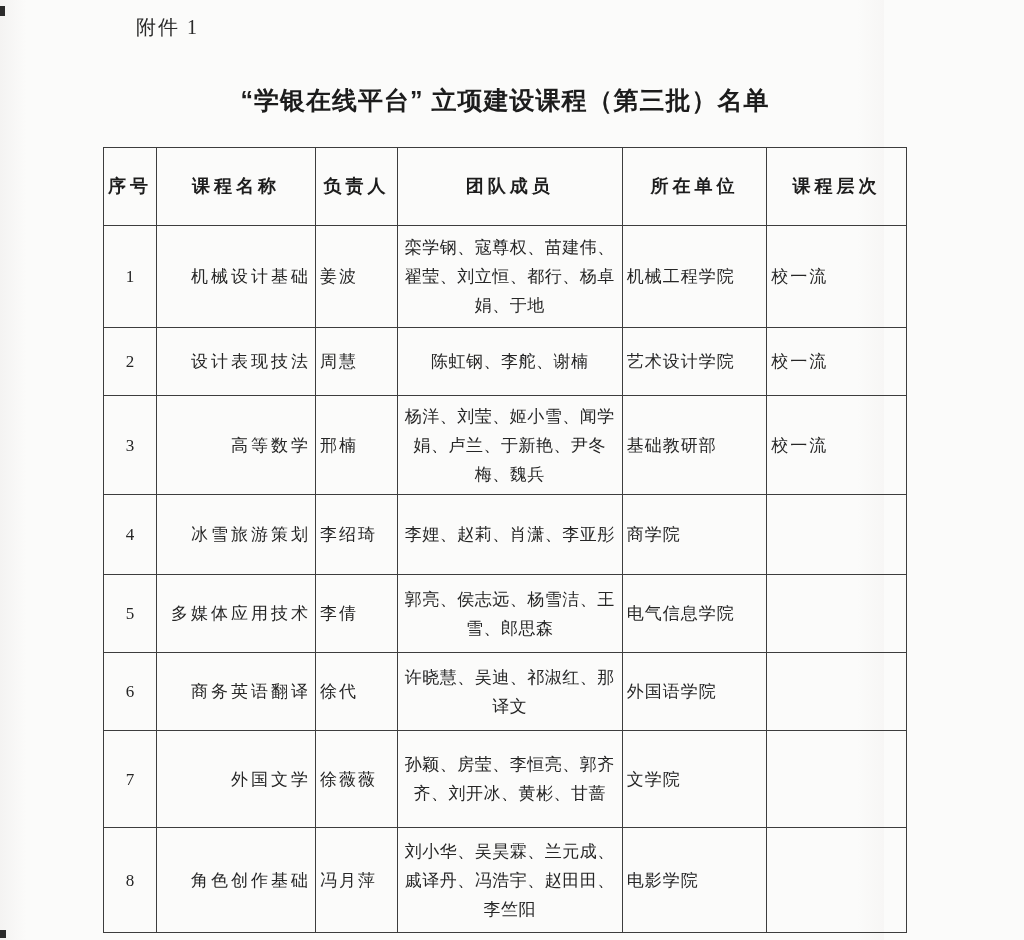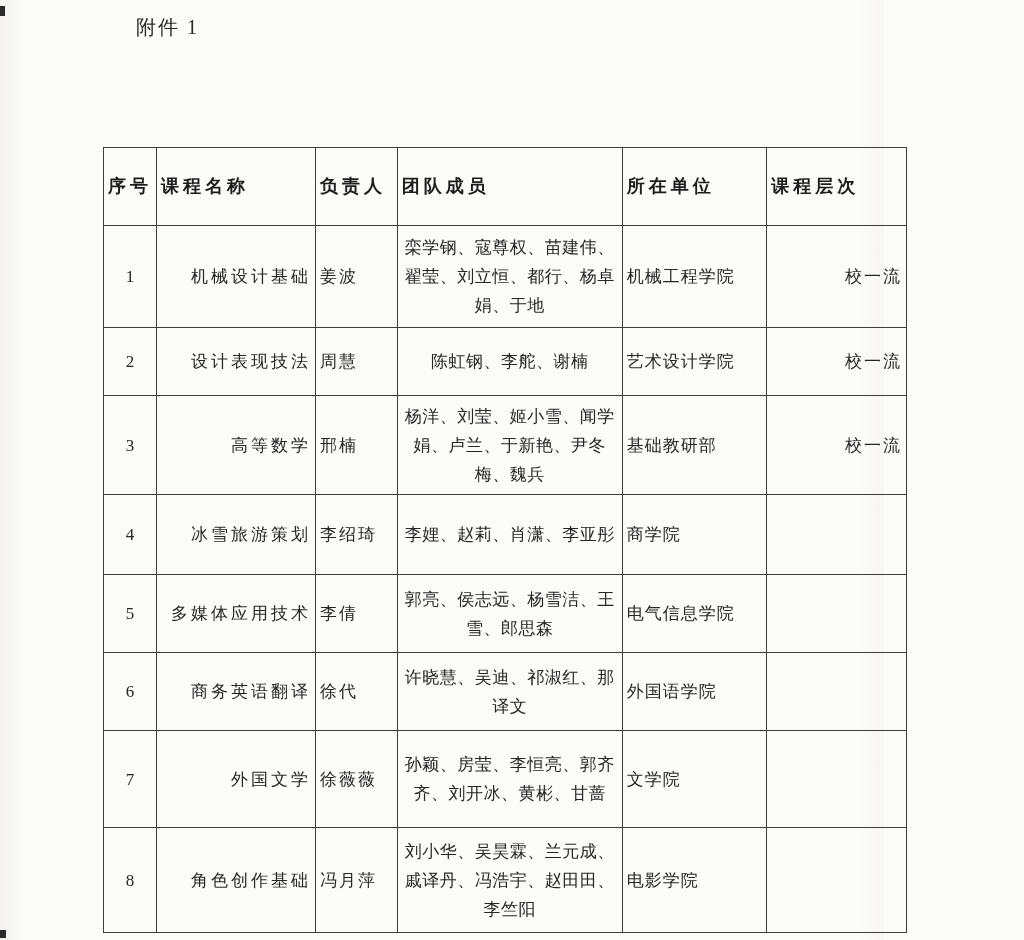--- a/index.html
+++ b/index.html
@@ -53,47 +53,48 @@
     font-size: 17px;
     color: #262626;
     padding: 2px 4px;
     line-height: 29px;
   }
   table.course-table th {
     font-family: "Liberation Sans", sans-serif;
     font-weight: bold;
     font-size: 18px;
     letter-spacing: 4px;
-    text-align: left;
+    text-align: center;
     color: #1d1d1d;
   }
   thead tr { height: 78px; }
   tbody tr:nth-child(1) { height: 102px; }
   tbody tr:nth-child(2) { height: 68px; }
   tbody tr:nth-child(3) { height: 99px; }
   tbody tr:nth-child(4) { height: 80px; }
   tbody tr:nth-child(5) { height: 78px; }
   tbody tr:nth-child(6) { height: 78px; }
   tbody tr:nth-child(7) { height: 97px; }
   tbody tr:nth-child(8) { height: 105px; }
   td.c-no     { text-align: center; letter-spacing: 0; }
   td.c-course { text-align: right; letter-spacing: 3px; }
   td.c-leader { text-align: left; letter-spacing: 2px; }
   td.c-team   { text-align: center; letter-spacing: 0.5px; padding: 4px 7px; }
   td.c-unit   { text-align: left; letter-spacing: 1px; }
-  td.c-level  { text-align: right; letter-spacing: 2px; }
+  td.c-level  { text-align: left; letter-spacing: 2px; }
 </style>
 </head>
 <body>
 
 <div class="page">
   <div class="speck-top"></div>
   <div class="speck-bottom"></div>
 
   <div class="attachment">附件 1</div>
+  <h1 class="title">“学银在线平台” 立项建设课程（第三批）名单</h1>
 
   <table class="course-table">
     <colgroup>
       <col style="width:6.6%">
       <col style="width:19.8%">
       <col style="width:10.2%">
       <col style="width:28.0%">
       <col style="width:18.0%">
       <col style="width:17.4%">
     </colgroup>

